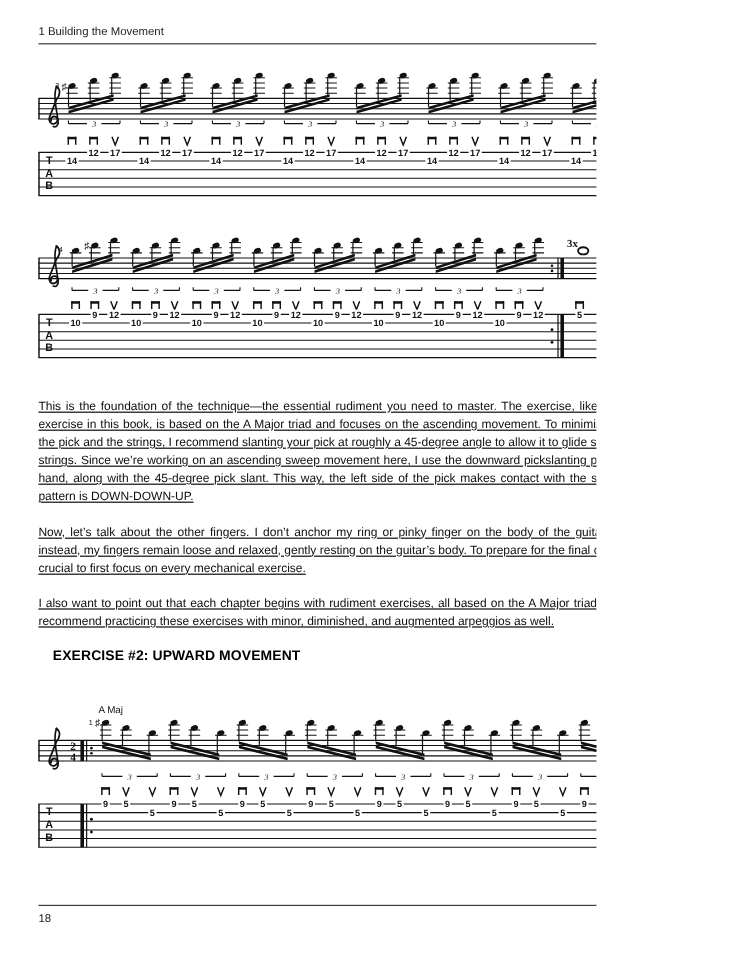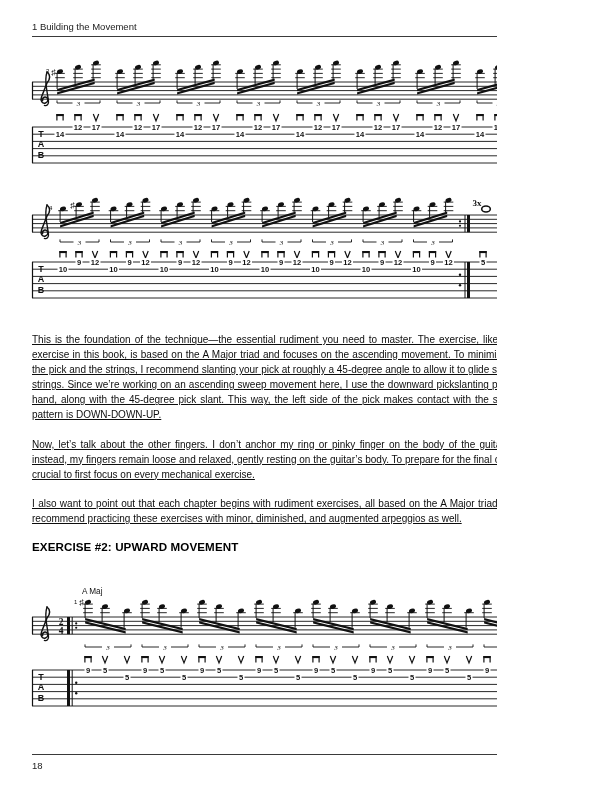--- a/index.html
+++ b/index.html
@@ -8,21 +8,21 @@
   .header{position:absolute;left:32px;top:21px;width:549px;}
   .header .chapter{font-size:9.5px;color:#222;display:block;padding-bottom:4px;}
   .header-rule{border:none;border-top:1.6px solid #3a3a3a;margin:0;width:549px;}
   .stave{position:absolute;left:0;width:613px;}
   .stave svg{display:block;}
   #stave0{top:50px;}
   #stave1{top:183px;}
   #stave2{top:583px;}
   .text-block{position:absolute;left:32px;top:332px;width:549px;}
   .text-block p{margin:0 0 14px 0;font-size:10px;line-height:15.1px;text-align:justify;color:#0d0d0d;text-decoration:underline;}
-  .text-block h2{margin:10px 0 0 0;font-size:11.6px;font-weight:700;letter-spacing:0.1px;color:#000;}
+  .text-block h2{margin:10px 0 0 12px;font-size:11.6px;font-weight:700;letter-spacing:0.1px;color:#000;}
   .footer{position:absolute;left:32px;top:754px;width:549px;text-align:center;}
   .footer-rule{border:none;border-top:1.4px solid #3a3a3a;margin:0 0 5px 0;width:549px;}
   .footer-row{display:flex;justify-content:space-between;font-size:9.5px;color:#222;}
 </style>
 </head>
 <body>
 
 <div class="page">
 
   <div class="header">

